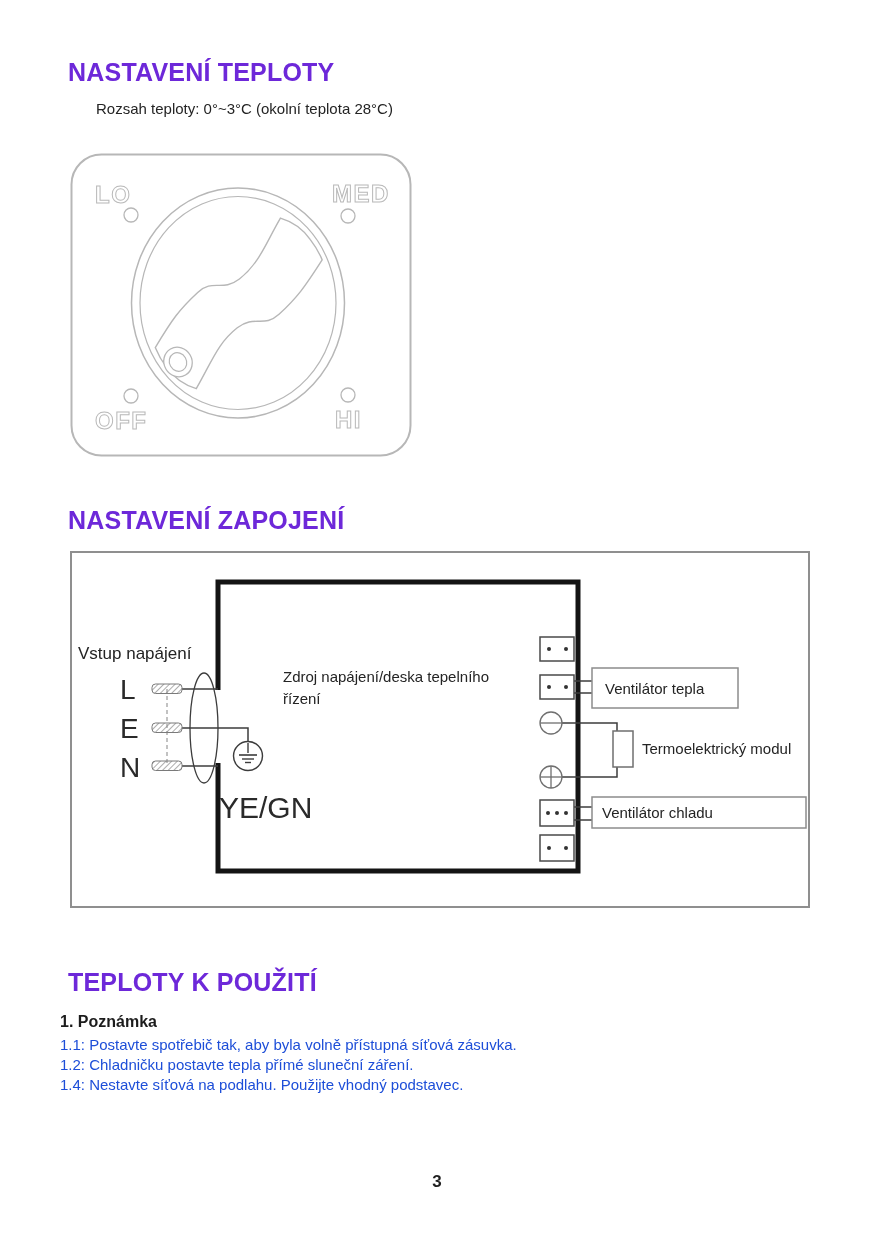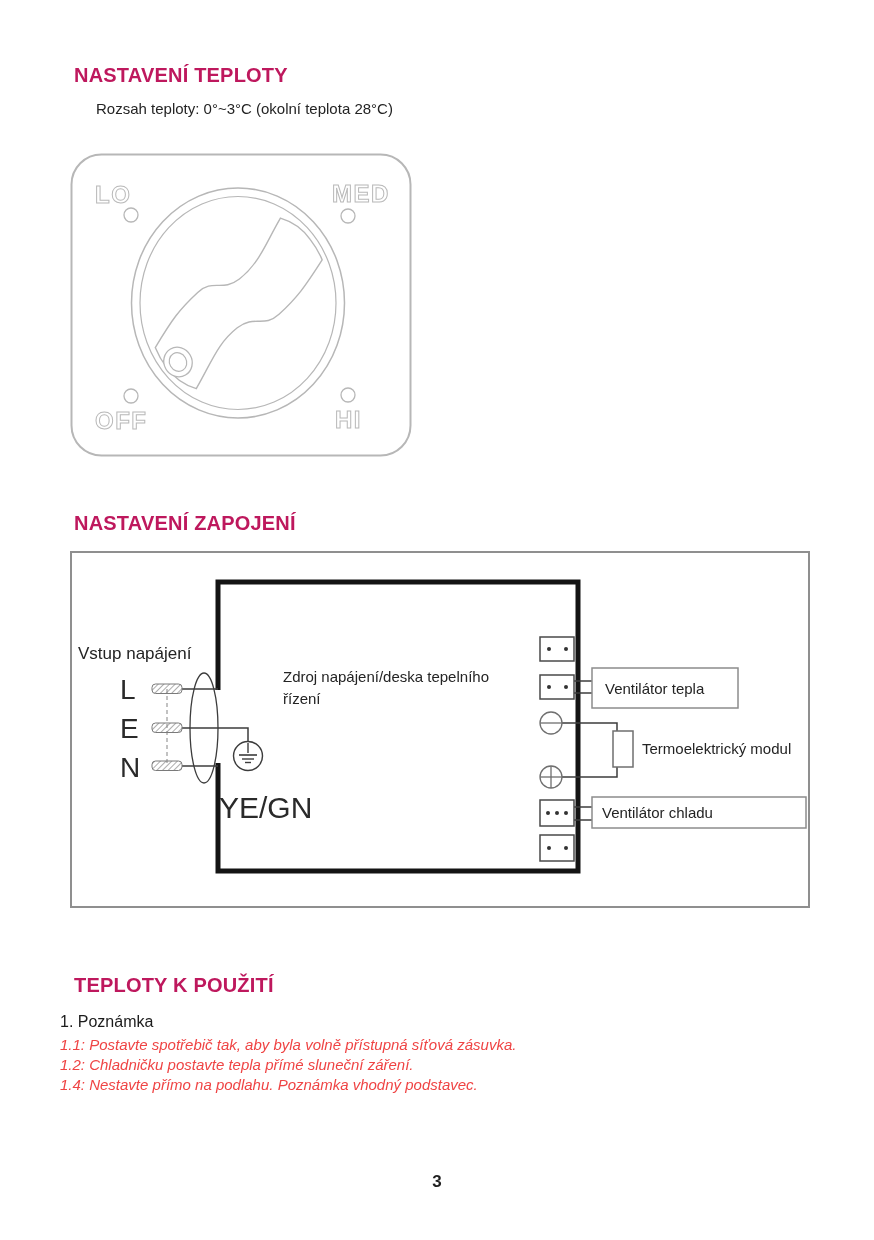--- a/index.html
+++ b/index.html
@@ -1,24 +1,24 @@
 <!DOCTYPE html>
 <html><head>
 <meta charset="utf-8">
 <style>
   html,body{margin:0;padding:0;}
   body{
     width:874px;height:1240px;position:relative;background:#ffffff;
     font-family:"Liberation Sans", sans-serif;color:#1f1f1f;overflow:hidden;
   }
   .abs{position:absolute;}
-  h1{font-size:20px;font-weight:bold;margin:14px;letter-spacing:0.2px;color:#be185d;}
+  h1{font-size:25px;font-weight:bold;margin:8px;letter-spacing:0.2px;color:#6d28d9;}
   .subtitle{font-size:15px;color:#242424;}
-  .note-heading{font-size:16px;font-weight:normal;color:#1c1c1c;}
-  .note-list{font-size:15px;line-height:20px;color:#ef4444;font-style:italic;}
+  .note-heading{font-size:16px;font-weight:bold;color:#1c1c1c;}
+  .note-list{font-size:15px;line-height:20px;color:#1d4ed8;}
   .note-list div{white-space:nowrap;}
   .page-num{font-size:17px;font-weight:bold;text-align:center;width:100%;}
   svg text{font-family:"Liberation Sans", sans-serif;}
 </style>
 </head>
 <body>
 
 <h1 class="abs" style="left:60px;top:50px;">NASTAVENÍ TEPLOTY</h1>
 
 <div class="abs subtitle" style="left:60px;top:100px;margin-left:36px;">Rozsah teploty: 0°~3°C (okolní teplota 28°C)</div>
@@ -147,16 +147,16 @@
   <text x="532" y="267" font-size="15" fill="#242424">Ventilátor chladu</text>
 </svg>
 
 <h1 class="abs" style="left:60px;top:960px;">TEPLOTY K POUŽITÍ</h1>
 
 <div class="abs note-heading" style="left:60px;top:1013px;">1. Poznámka</div>
 
 <div class="abs note-list" style="left:60px;top:1035px;">
   <div>1.1: Postavte spotřebič tak, aby byla volně přístupná síťová zásuvka.</div>
   <div>1.2: Chladničku postavte tepla přímé sluneční záření.</div>
-  <div>1.4: Nestavte přímo na podlahu. Poznámka vhodný podstavec.</div>
+  <div>1.4: Nestavte síťová na podlahu. Použijte vhodný podstavec.</div>
 </div>
 
 <div class="abs page-num" style="left:0;top:1172px;">3</div>
 
 </body></html>

